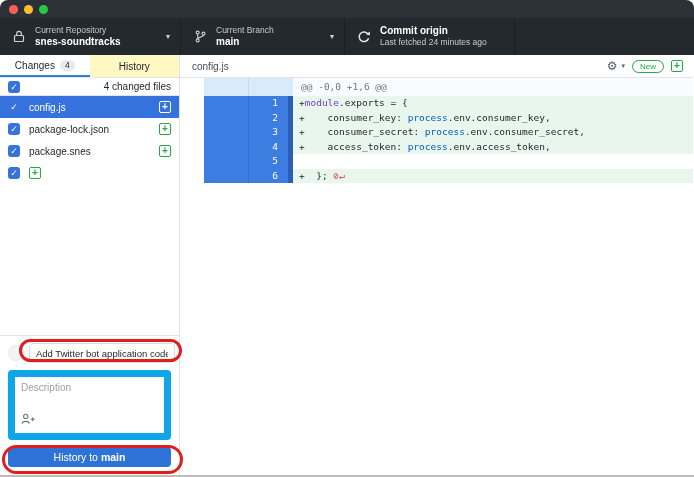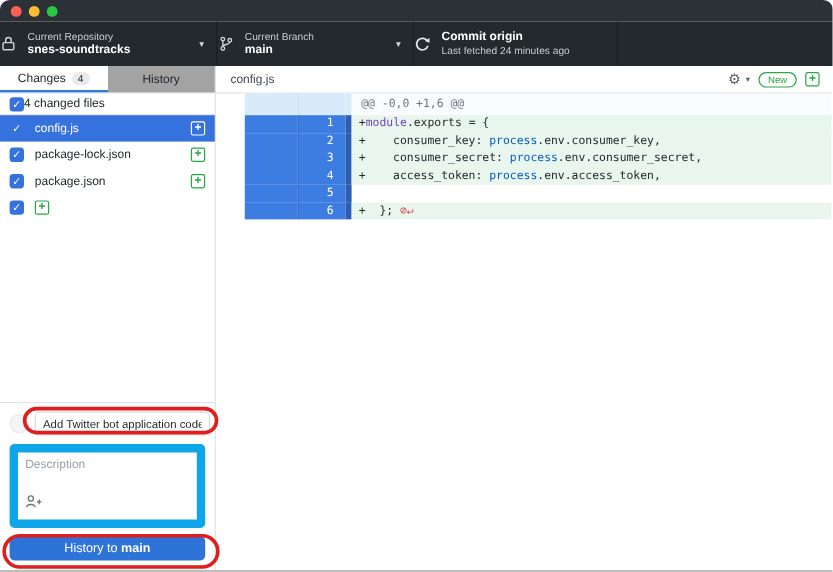--- a/index.html
+++ b/index.html
@@ -6,44 +6,44 @@
   html,body { width:694px; height:477px; background:#ffffff; font-family:"Liberation Sans", sans-serif; }
   .window { position:relative; width:694px; height:477px; border-radius:8px 8px 0 0; overflow:hidden; background:#fff; }
 
   
   .titlebar { height:18px; background:var(--titlebar-bg); display:flex; align-items:center; padding-left:9px; }
   .traffic { display:flex; gap:6px; }
   .light { width:9px; height:9px; border-radius:50%; }
 
   
   .toolbar { height:37px; background:var(--toolbar-bg); display:flex; }
-  .tb-section { position:relative; display:flex; align-items:center; border-right:1px solid #1b1f23; padding-left:0; }
+  .tb-section { position:relative; display:flex; align-items:center; border-right:1px solid #1b1f23; padding-left:12px; }
   .tb-repo { width:181px; }
   .tb-branch { width:164px; }
   .tb-fetch { width:170px; }
   .tb-icon { width:14px; display:flex; justify-content:center; flex:none; }
   .tb-text { margin-left:9px; line-height:1.25; }
   .tb-label { font-size:8.5px; color:#c6cbd1; }
   .tb-value { font-size:10px; font-weight:bold; color:#ffffff; }
   .tb-caret { position:absolute; right:10px; color:#d1d5da; font-size:8px; }
 
   
   .content { display:flex; height:420px; }
   .sidebar { width:180px; border-right:1px solid #e1e4e8; display:flex; flex-direction:column; background:#fff; }
   .diffpane { width:513px; display:flex; flex-direction:column; background:#fff; }
 
   
   .tabbar { display:flex; height:23px; border-bottom:1px solid #e1e4e8; flex:none; }
-  .tab { width:90px; display:flex; align-items:center; justify-content:center; gap:5px; font-size:10px; color:#24292e; background:#a3a3a3; }
+  .tab { width:90px; display:flex; align-items:center; justify-content:center; gap:5px; font-size:10px; color:#24292e; background:#fef9c3; }
   .tab.active { background:#ffffff; border-bottom:2px solid var(--tab-underline); }
   .tab-badge { background:#e8eaee; border-radius:8px; font-size:8.5px; padding:0px 5px; line-height:11px; color:#24292e; }
 
   
   .select-all { height:18px; display:flex; align-items:center; border-bottom:1px solid #e1e4e8; padding:0 8px; font-size:10px; color:#24292e; flex:none; }
-  .select-all .lbl { flex:1; text-align:left; }
+  .select-all .lbl { flex:1; text-align:right; }
   .checkbox { width:12px; height:12px; border-radius:3px; background:var(--accent-blue); color:#fff; font-size:9px; line-height:12px; text-align:center; flex:none; }
   .file-row { height:22px; display:flex; align-items:center; padding:0 8px; font-size:10px; color:#24292e; gap:9px; }
   .file-row .fname { flex:1; }
   .file-row.selected { background:var(--accent-blue); color:#ffffff; }
   .plus-ic { width:12px; height:12px; border:1px solid var(--status-green); border-radius:2px; color:var(--status-green); font-size:10px; font-weight:bold; line-height:10px; text-align:center; flex:none; }
   .file-row.selected .plus-ic { border-color:#ffffff; color:#ffffff; }
 
   .sidebar-spacer { flex:1; }
 
   
@@ -165,21 +165,21 @@
             <span class="fname">config.js</span>
             <span class="plus-ic">+</span>
           </div>
           <div class="file-row">
             <span class="checkbox">✓</span>
             <span class="fname">package-lock.json</span>
             <span class="plus-ic">+</span>
           </div>
           <div class="file-row">
             <span class="checkbox">✓</span>
-            <span class="fname">package.json</span>
+            <span class="fname">package.snes</span>
             <span class="plus-ic">+</span>
           </div>
           <div class="file-row">
             <span class="checkbox">✓</span>
             <span class="plus-ic">+</span>
           </div>
         </div>
       <div class="sidebar-spacer"></div>
       <div class="commit-panel">
         <div class="summary-row">

